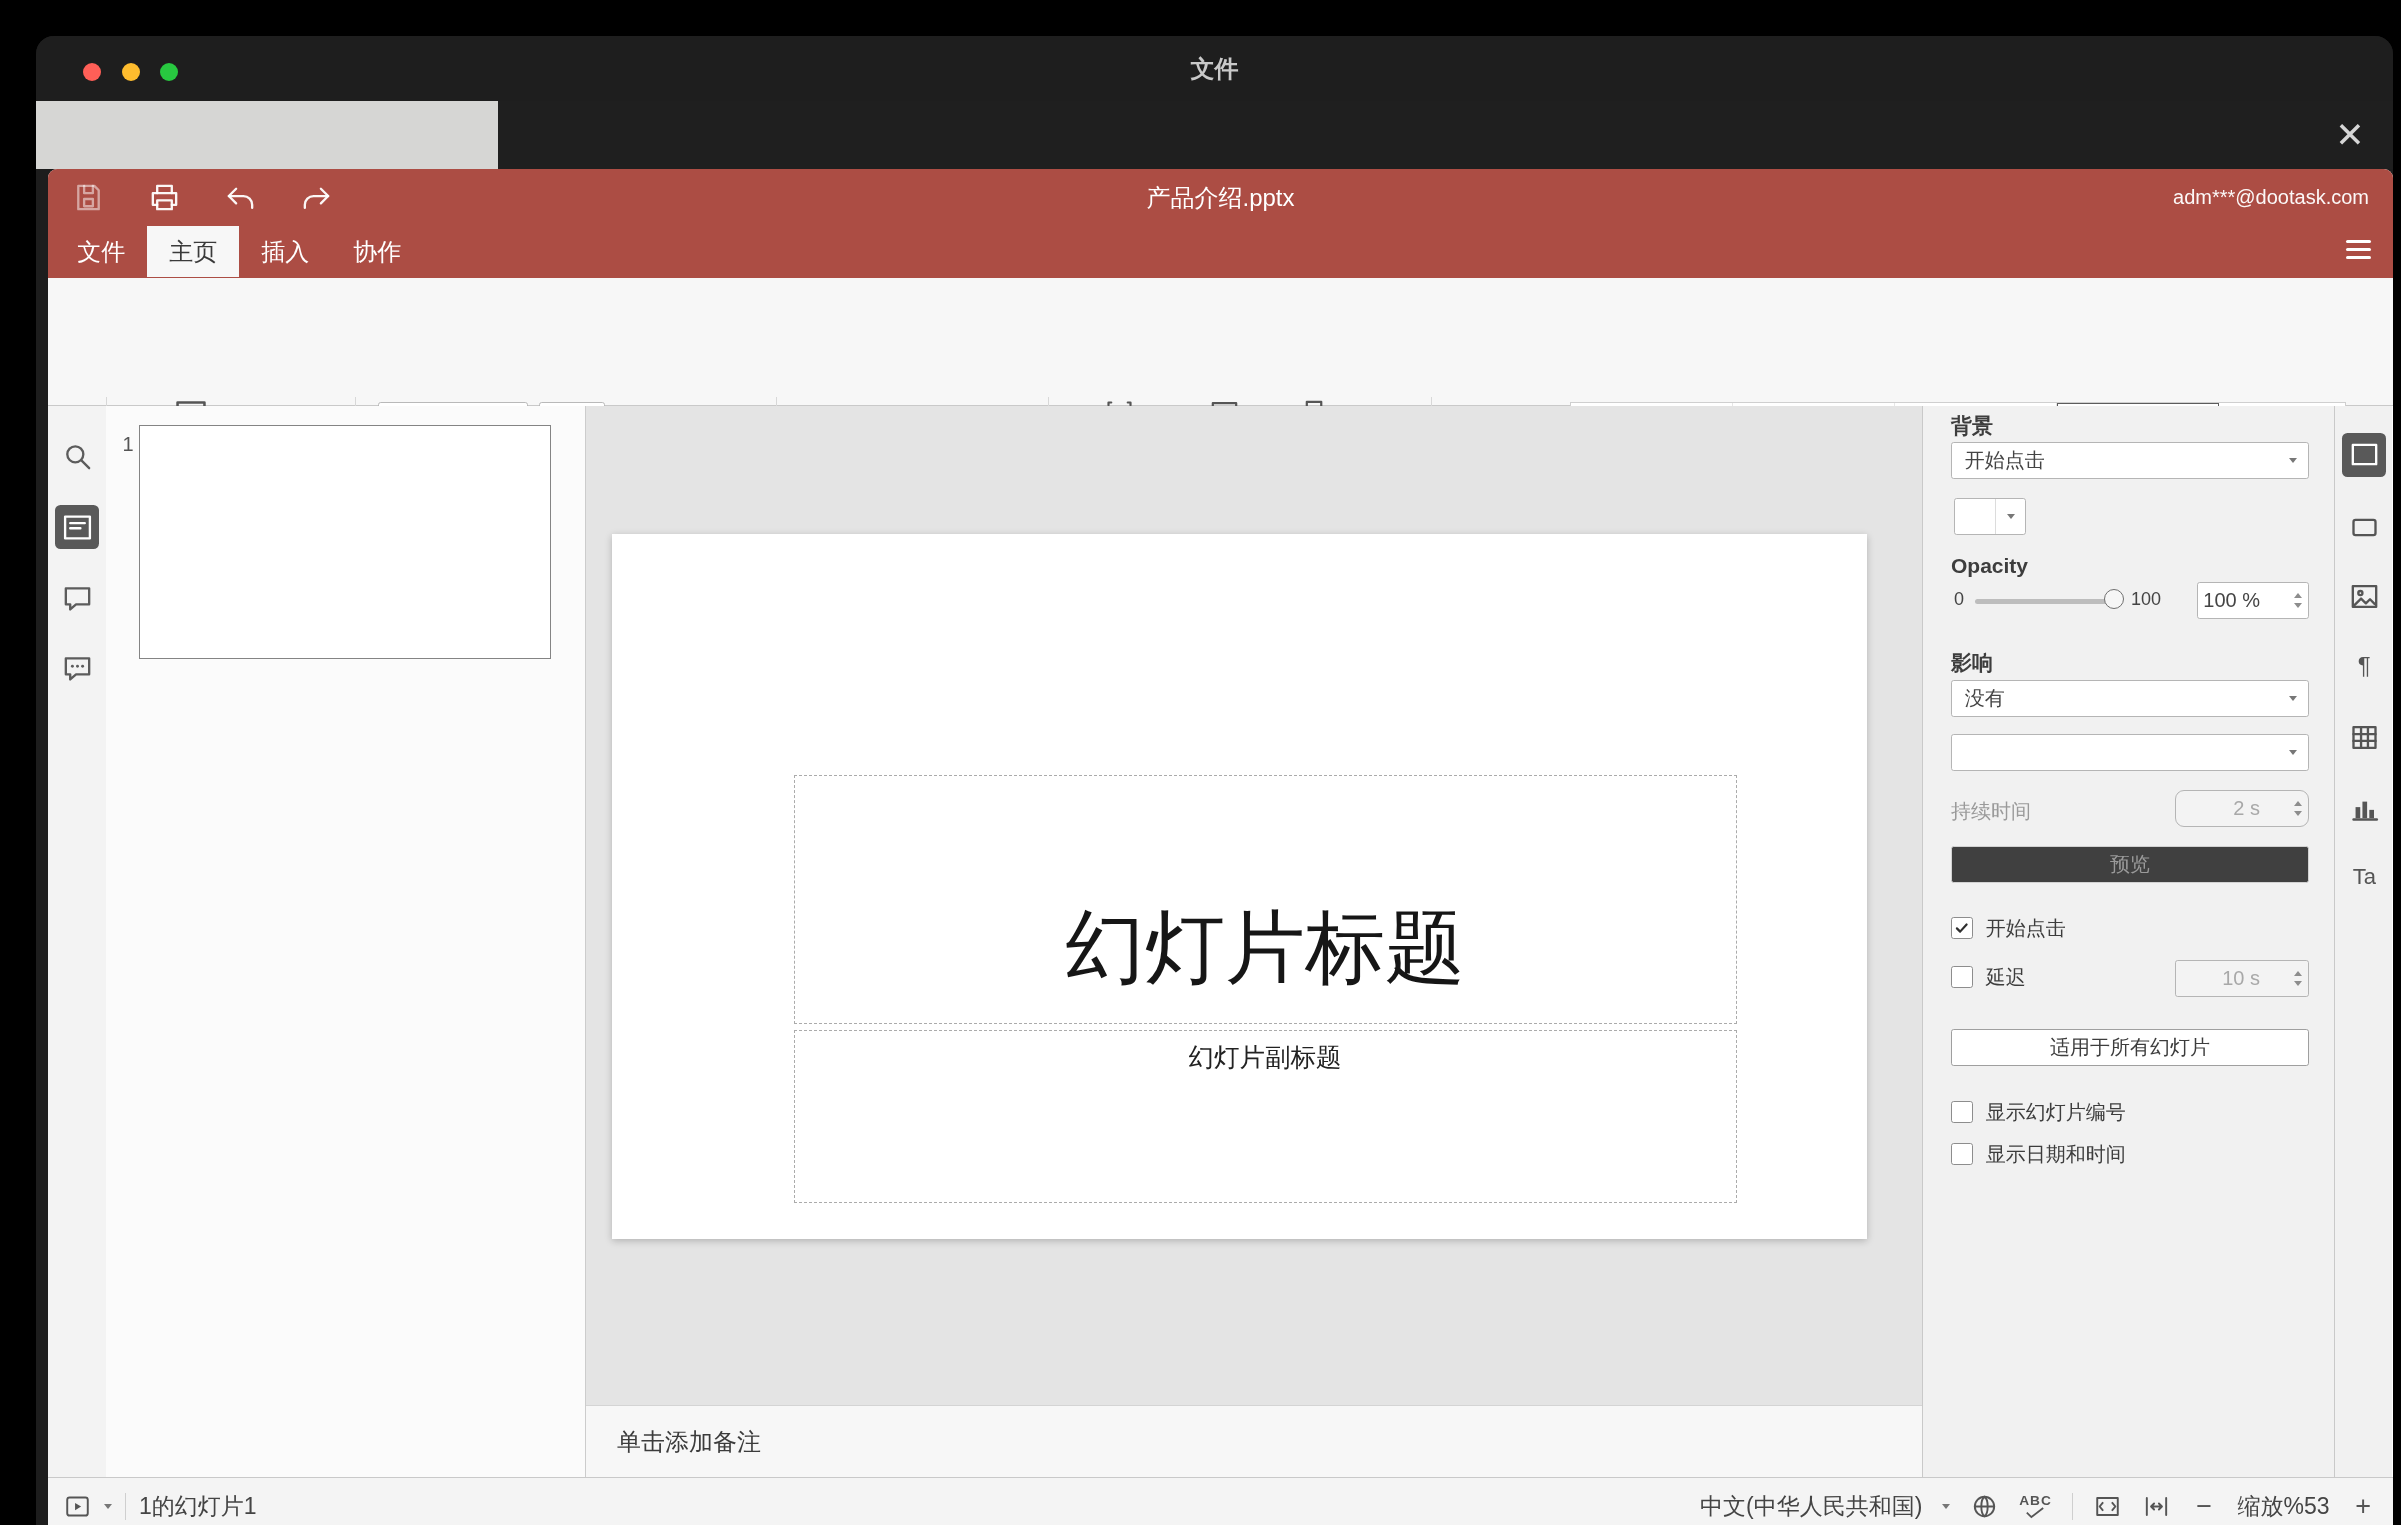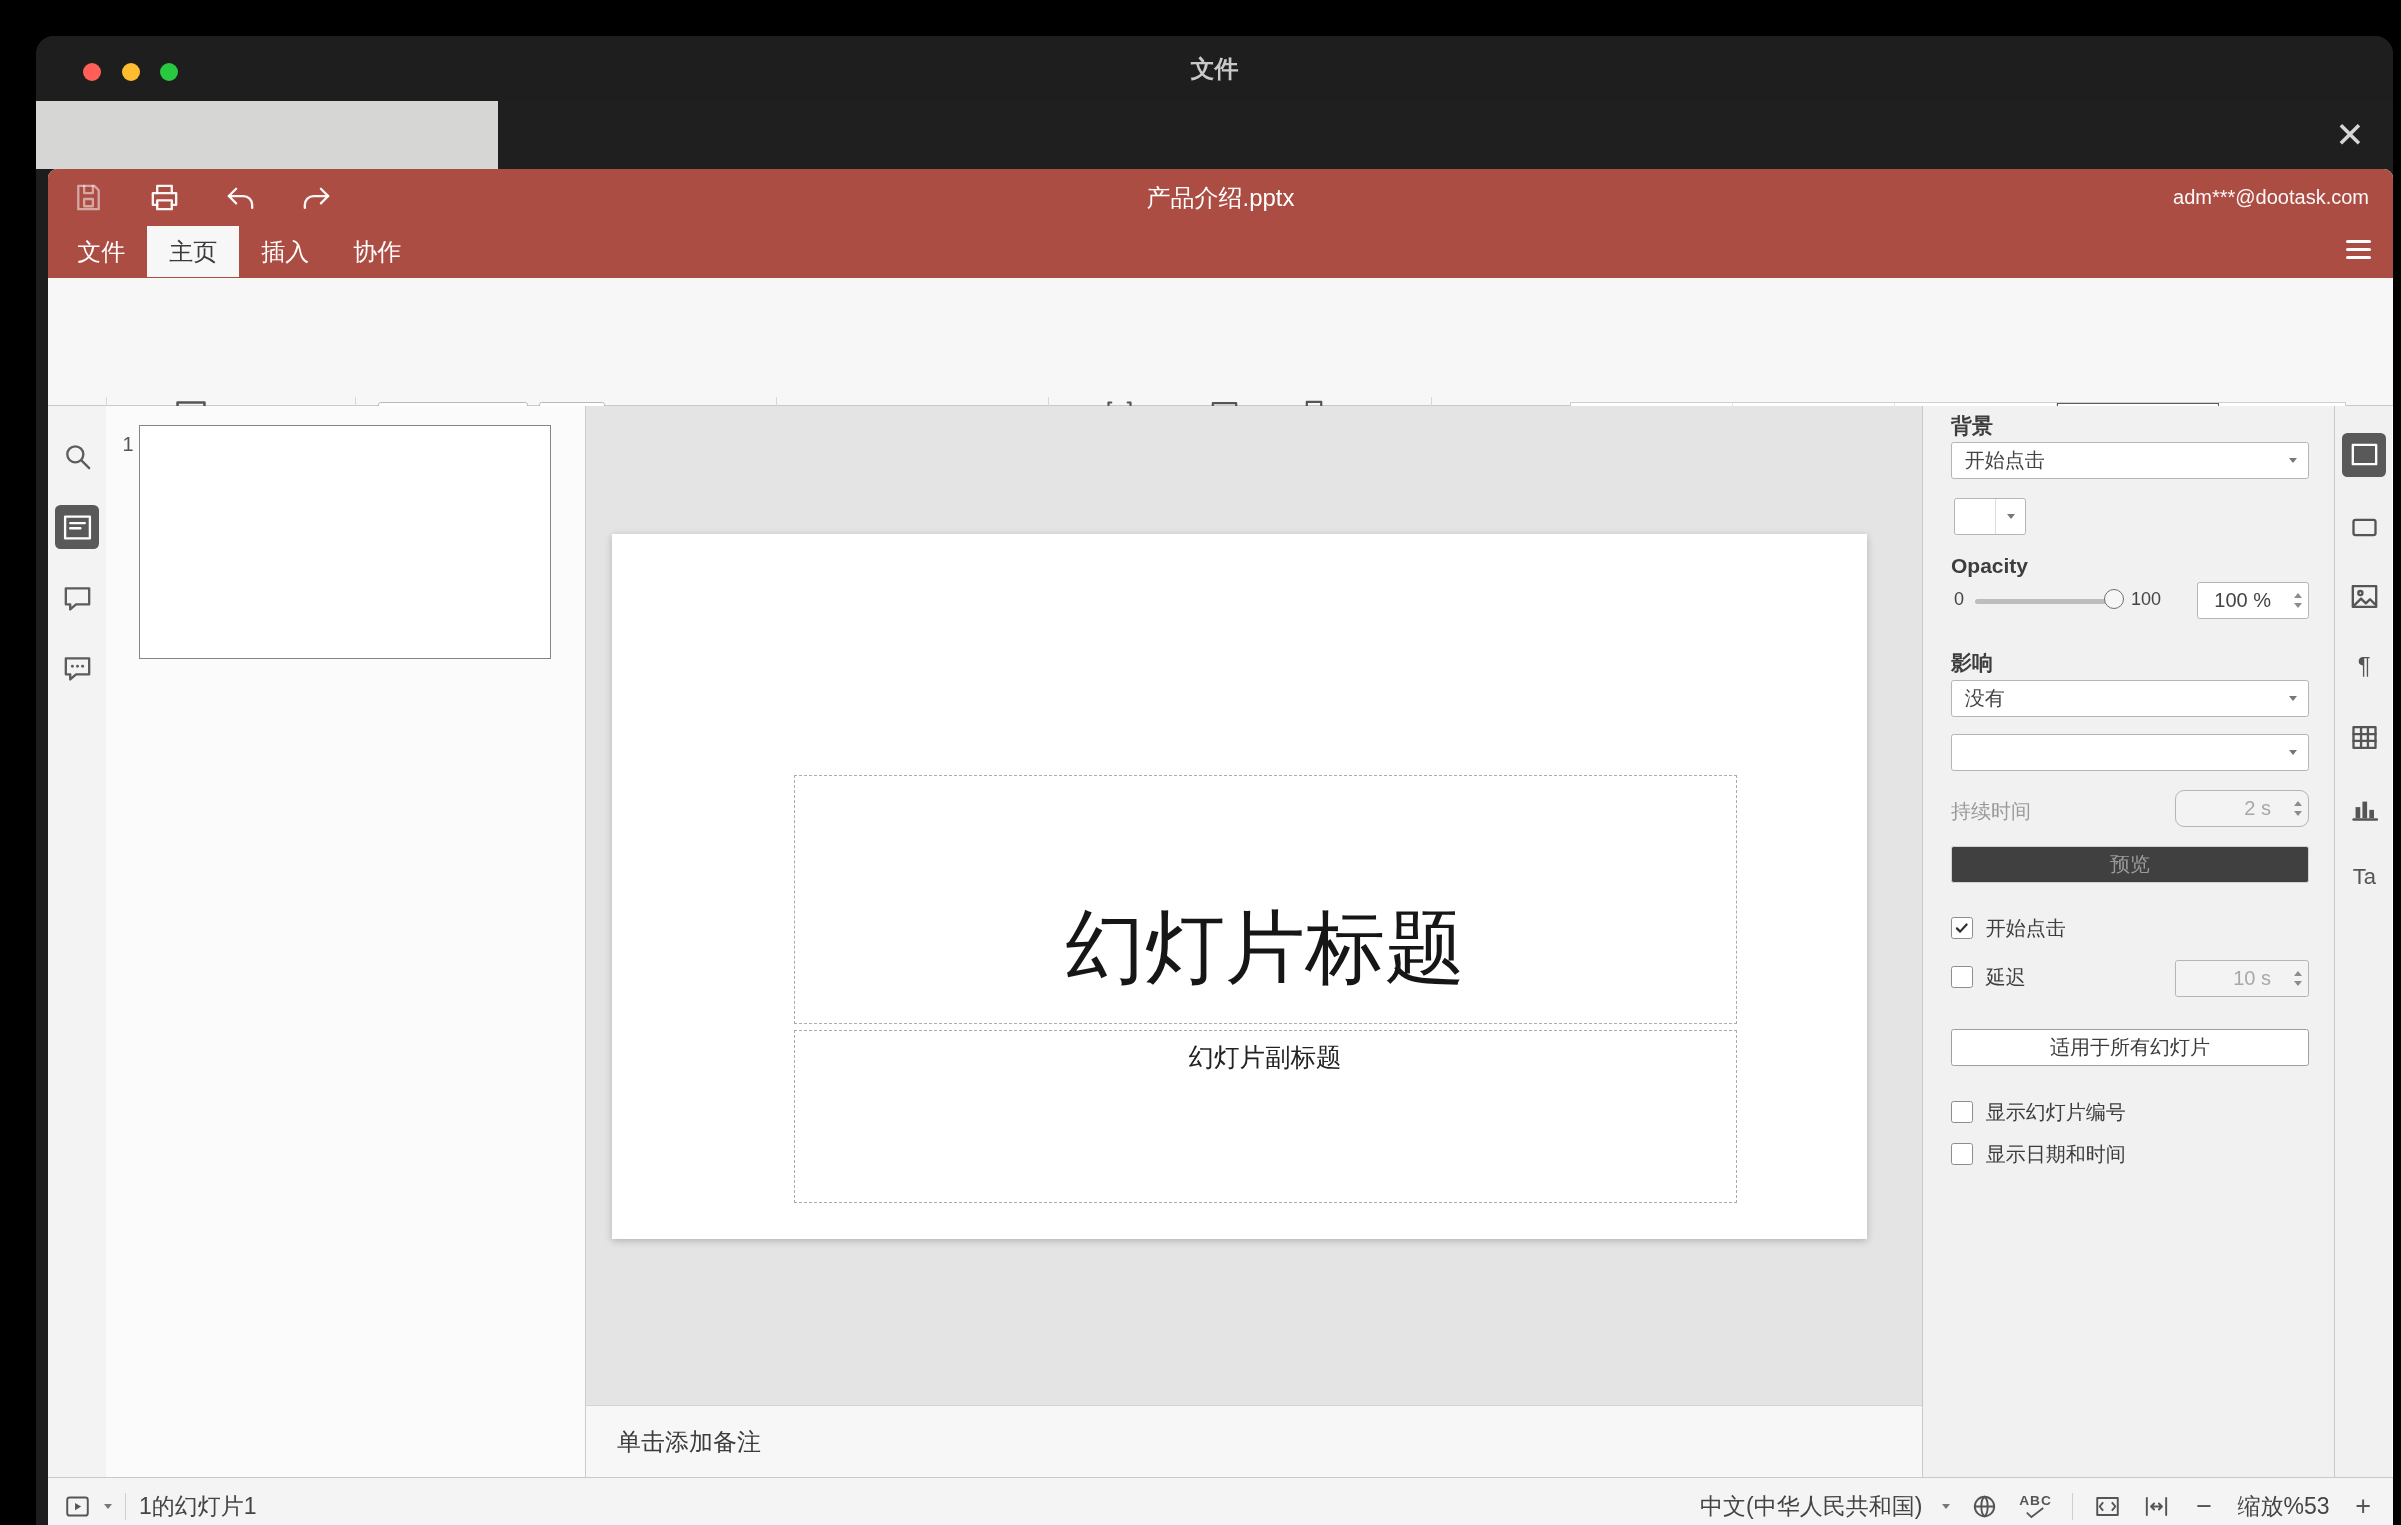--- a/index.html
+++ b/index.html
@@ -84,21 +84,21 @@
   .sel{position:absolute;left:28px;width:358px;height:37px;background:#fff;border:0.9px solid #b5b5b5;border-radius:2.7px;box-sizing:border-box;
     display:flex;align-items:center;padding:0 12.8px;font-size:20px;color:#444;}
   .sel .ch{position:absolute;right:11px;}
   .swatch{position:absolute;left:31px;top:92px;height:37px;display:flex;border:0.9px solid #b5b5b5;border-radius:2.7px;background:#fff;box-sizing:border-box;}
   .swc{width:40px;border-right:0.9px solid #dcdcdc;}
   .swd{width:29px;display:flex;align-items:center;justify-content:center;}
   .slider-num{position:absolute;font-size:18px;color:#444;}
   #op-track{position:absolute;left:52px;top:193px;width:146px;height:4.6px;background:#bdbdbd;border-radius:2.7px;}
   #op-knob{position:absolute;left:181px;top:183px;width:20px;height:20px;border-radius:50%;background:#f6f6f6;border:1.8px solid #6f6f6f;box-sizing:border-box;}
   .spin{position:absolute;height:37px;background:#fff;border:0.9px solid #b5b5b5;border-radius:2.7px;box-sizing:border-box;
-    display:flex;align-items:center;justify-content:flex-end;padding-right:37px;font-size:20px;color:#444;}
+    display:flex;align-items:center;justify-content:flex-end;padding-right:48px;font-size:20px;color:#444;}
   .spin.dis{background:#f3f3f3;color:#a8a8a8;}
   .sparr{position:absolute;right:6.4px;top:0;height:100%;display:flex;flex-direction:column;justify-content:center;gap:4.6px;}
   .sparr .tri-u{border-bottom-color:#8d8d8d;margin:0;border-left-width:4.6px;border-right-width:4.6px;}
   .sparr .tri-d{border-top-color:#8d8d8d;margin:0;border-left-width:4.6px;border-right-width:4.6px;}
   .pbtn{position:absolute;left:28px;width:358px;height:37px;border-radius:2.7px;display:flex;align-items:center;justify-content:center;
     font-size:20px;box-sizing:border-box;}
   .pbtn.ghost{background:#fff;border:0.9px solid #9f9f9f;color:#3d3d3d;}
   .pbtn.dis2{background:#404040;border:0.9px solid #d2d2d2;color:#9a9a9a;}
   .cbrow{position:absolute;left:28px;height:24px;display:flex;align-items:center;gap:12.8px;font-size:20px;color:#3d3d3d;}
   .cb{width:22px;height:22px;background:#fff;border:1.8px solid #8d8d8d;border-radius:2.7px;box-sizing:border-box;

